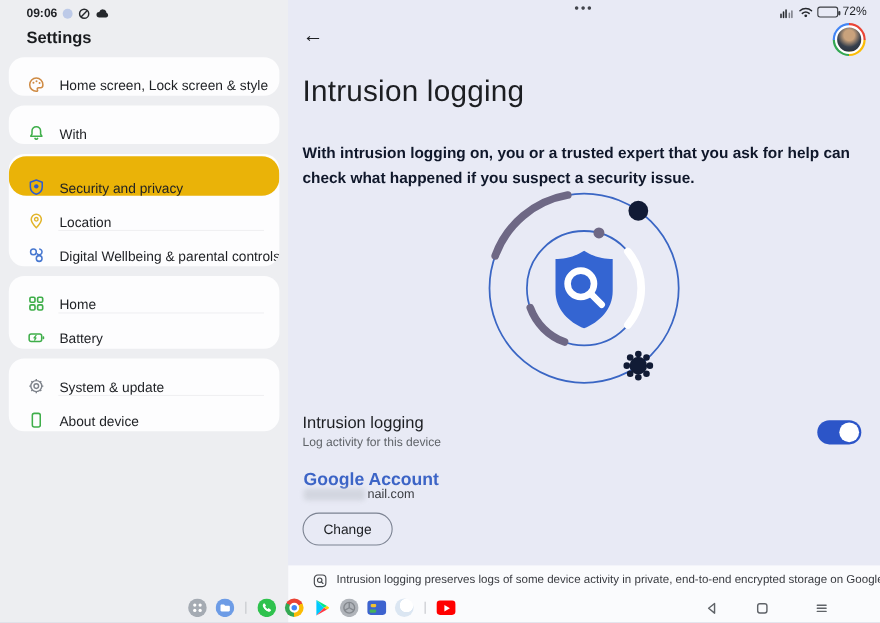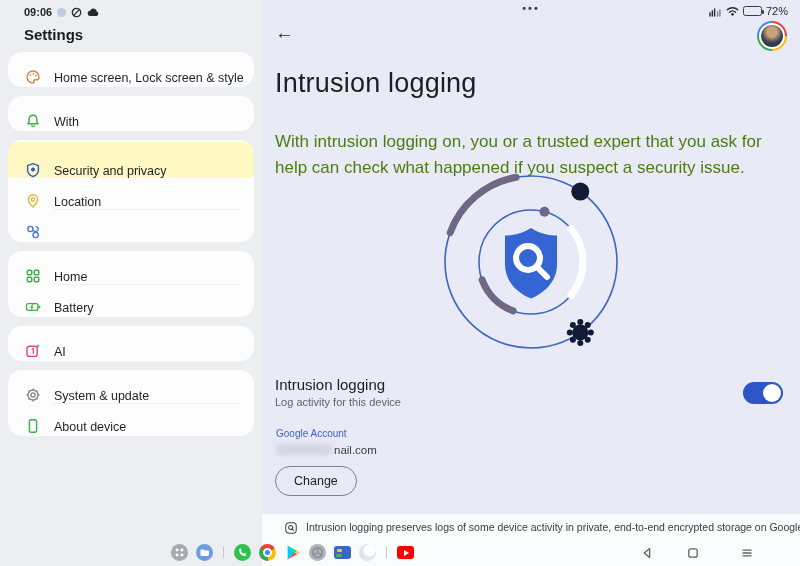--- a/index.html
+++ b/index.html
@@ -9,21 +9,21 @@
   
   .sidebar { position:absolute; left:0; top:0; width:262px; height:566px; background:#edeef1; }
   .status-left { position:absolute; left:24px; top:6px; display:flex; align-items:center; gap:5px;
                  font-size:11px; font-weight:700; color:#1f2125;text-align:right; }
   .st-dot { width:9px; height:9px; border-radius:50%; background:#b4c3e6; opacity:.85; }
   .sidebar-title { position:absolute; left:24px; top:26px; font-size:15px; font-weight:700; color:#191b1e; }
   .groups { position:absolute; left:8px; right:8px; top:52px; display:flex; flex-direction:column; gap:9px; }
   .card { background:#fdfdfe; border-radius:14px; padding:2px 0; overflow:hidden; }
   .row { display:flex; align-items:flex-end; gap:13px; height:31px; padding:0 12px 0 16px; position:relative; cursor:pointer; }
   .row + .row::before { content:""; position:absolute; top:0; left:45px; right:14px; height:1px; background:#f0f0f2; }
-  .row.selected { background:#fef9c3; border-radius:4px; height:36px; }
+  .row.selected { background:#eab308; border-radius:16px; height:36px; }
   .row.selected + .row::before { background:transparent; }
   .ic { width:17px; height:17px; flex:none; display:flex; align-items:center; justify-content:center; }
   .ic svg { width:16px; height:16px; }
   .lbl { font-size:12.5px; color:#1e2024; white-space:nowrap; }
 
   
   .main { position:absolute; left:262px; top:0; width:538px; height:566px; background:#e8eaf5; }
   .drag-handle { position:absolute; left:50%; top:2px; transform:translateX(-50%);
                  font-size:11px; font-weight:700; letter-spacing:2px; color:#42454c; cursor:grab; }
   .status-right { position:absolute; right:12px; top:5px; display:flex; align-items:center; gap:4px;
@@ -31,31 +31,31 @@
   .battery-shell { width:19px; height:10px; border:1px solid #3a3d42; border-radius:2.5px; position:relative; padding:1px; }
   .battery-fill { height:100%; background:#26292e; border-radius:1px; }
   .battery-shell::after { content:""; position:absolute; right:-3px; top:2.5px; width:2px; height:4px; background:#3a3d42; border-radius:1px; }
   .back-btn { position:absolute; left:13px; top:23px; font-size:19px; color:#1f2125; cursor:pointer; line-height:1; }
   .avatar { position:absolute; right:13px; top:21px; width:30px; height:30px; border-radius:50%;
             background:conic-gradient(#ea4335 0 25%, #fbbc05 0 50%, #34a853 0 75%, #4285f4 0 100%);
             display:flex; align-items:center; justify-content:center; cursor:pointer; }
   .avatar-inner { width:26px; height:26px; border-radius:50%; border:2px solid #fff;
                   background:radial-gradient(circle at 50% 32%, #c9a27c 0 26%, #37404d 58%, #232a34 100%); }
   .page-title { position:absolute; left:13px; top:68px; font-size:27px; font-weight:400; color:#1c1e22; letter-spacing:.2px; }
-  .description { position:absolute; left:13px; top:129px; width:508px; font-size:17px; line-height:1.55; color:#4d7c0f; }
+  .description { position:absolute; left:13px; top:129px; width:508px; font-size:14px; line-height:1.55; color:#0f172a;font-weight:bold; }
   .illustration { position:absolute; left:50%; top:168px; transform:translateX(-50%); }
 
   .toggle-label-wrap { position:absolute; left:13px; top:376px; }
   .toggle-label { font-size:15px; color:#1c1e22; }
   .toggle-sub { font-size:11px; color:#5f6368; margin-top:3px; }
   .toggle { position:absolute; right:17px; top:382px; width:40px; height:22px; border-radius:11px;
             background:#2c55c8; cursor:pointer; }
   .toggle::after { content:""; position:absolute; right:2px; top:2px; width:18px; height:18px; border-radius:50%; background:#fff; }
 
-  .account-heading { position:absolute; left:14px; top:428px; font-size:10px; font-weight:400; color:#3c64c6; cursor:pointer; }
+  .account-heading { position:absolute; left:14px; top:428px; font-size:16px; font-weight:700; color:#3c64c6; cursor:pointer; }
   .account-email { position:absolute; left:14px; top:444px; display:flex; align-items:flex-start; gap:2px;
                    font-size:11.5px; color:#3a3c41; }
   .redacted { width:56px; height:11px; border-radius:3px; background:#c7cbd4; filter:blur(2.5px); opacity:.65; }
   .change-btn { position:absolute; left:13px; top:466px; padding:7px 18px; border:1px solid #7b8291;
                 border-radius:17px; background:transparent; font-size:12.5px; color:#1c1e22;
                 font-family:"Liberation Sans",sans-serif; cursor:pointer;text-align:center; }
 
   .footer-strip { position:absolute; left:0; bottom:0; width:538px; height:52px; background:#fafbfd; }
   .footer-note { display:flex; align-items:flex-start; gap:8px; padding:7px 8px 0 22px;
                  font-size:10.5px; color:#393b40; white-space:nowrap; overflow:hidden; }
@@ -147,20 +147,21 @@
           <span class="lbl">Location</span>
         </div>
         <div class="row">
           <span class="ic">
             <svg viewBox="0 0 16 16" fill="none" stroke="#4878d0" stroke-width="1.4">
                 <circle cx="5.4" cy="5" r="2.6"></circle>
                 <circle cx="10.6" cy="11" r="2.6"></circle>
                 <path d="M10.6 2.4a2.6 2.6 0 1 1-2.2 4"></path>
               </svg>
           </span>
+          <span class="lbl">Digital Wellbeing &amp; parental controls</span>
         </div>
       </div>
 
       <div class="card">
         <div class="row">
           <span class="ic">
             <svg viewBox="0 0 16 16" fill="none" stroke="#3fae4a" stroke-width="1.5">
                 <rect x="2.2" y="2.2" width="4.6" height="4.6" rx="1.2"></rect>
                 <rect x="9.2" y="2.2" width="4.6" height="4.6" rx="1.2"></rect>
                 <rect x="2.2" y="9.2" width="4.6" height="4.6" rx="1.2"></rect>
@@ -174,32 +175,20 @@
             <svg viewBox="0 0 16 16">
                 <rect x="1.5" y="4.6" width="11.4" height="6.8" rx="1.8" fill="none" stroke="#3fae4a" stroke-width="1.4"></rect>
                 <rect x="13.7" y="6.7" width="1.5" height="2.6" rx="0.6" fill="#3fae4a"></rect>
                 <path d="M7.8 5.8 5.9 8.2h1.8L6.5 10.2" fill="none" stroke="#3fae4a" stroke-width="1.1" stroke-linecap="round" stroke-linejoin="round"></path>
               </svg>
           </span>
           <span class="lbl">Battery</span>
         </div>
       </div>
 
-      <div class="card">
-        <div class="row">
-          <span class="ic">
-            <svg viewBox="0 0 16 16">
-                <rect x="2" y="3.2" width="10.2" height="10.2" rx="2.4" fill="none" stroke="#e0457b" stroke-width="1.4"></rect>
-                <path d="M7.2 6.2l1.1-.6v5" fill="none" stroke="#e0457b" stroke-width="1.2" stroke-linecap="round"></path>
-                <path d="M13 1l.5 1.5L15 3l-1.5.5L13 5l-.5-1.5L11 3l1.5-.5Z" fill="#4878d0"></path>
-              </svg>
-          </span>
-          <span class="lbl">AI</span>
-        </div>
-      </div>
 
       <div class="card">
         <div class="row">
           <span class="ic">
             <svg viewBox="0 0 16 16" fill="none" stroke="#7e838b" stroke-width="1.3">
                 <circle cx="8" cy="8" r="2.1"></circle>
                 <circle cx="8" cy="8" r="5"></circle>
                 <path d="M8 1.6V3M8 13v1.4M1.6 8H3M13 8h1.4M3.5 3.5l1 1M11.5 11.5l1 1M3.5 12.5l1-1M11.5 4.5l1-1"></path>
               </svg>
           </span>

